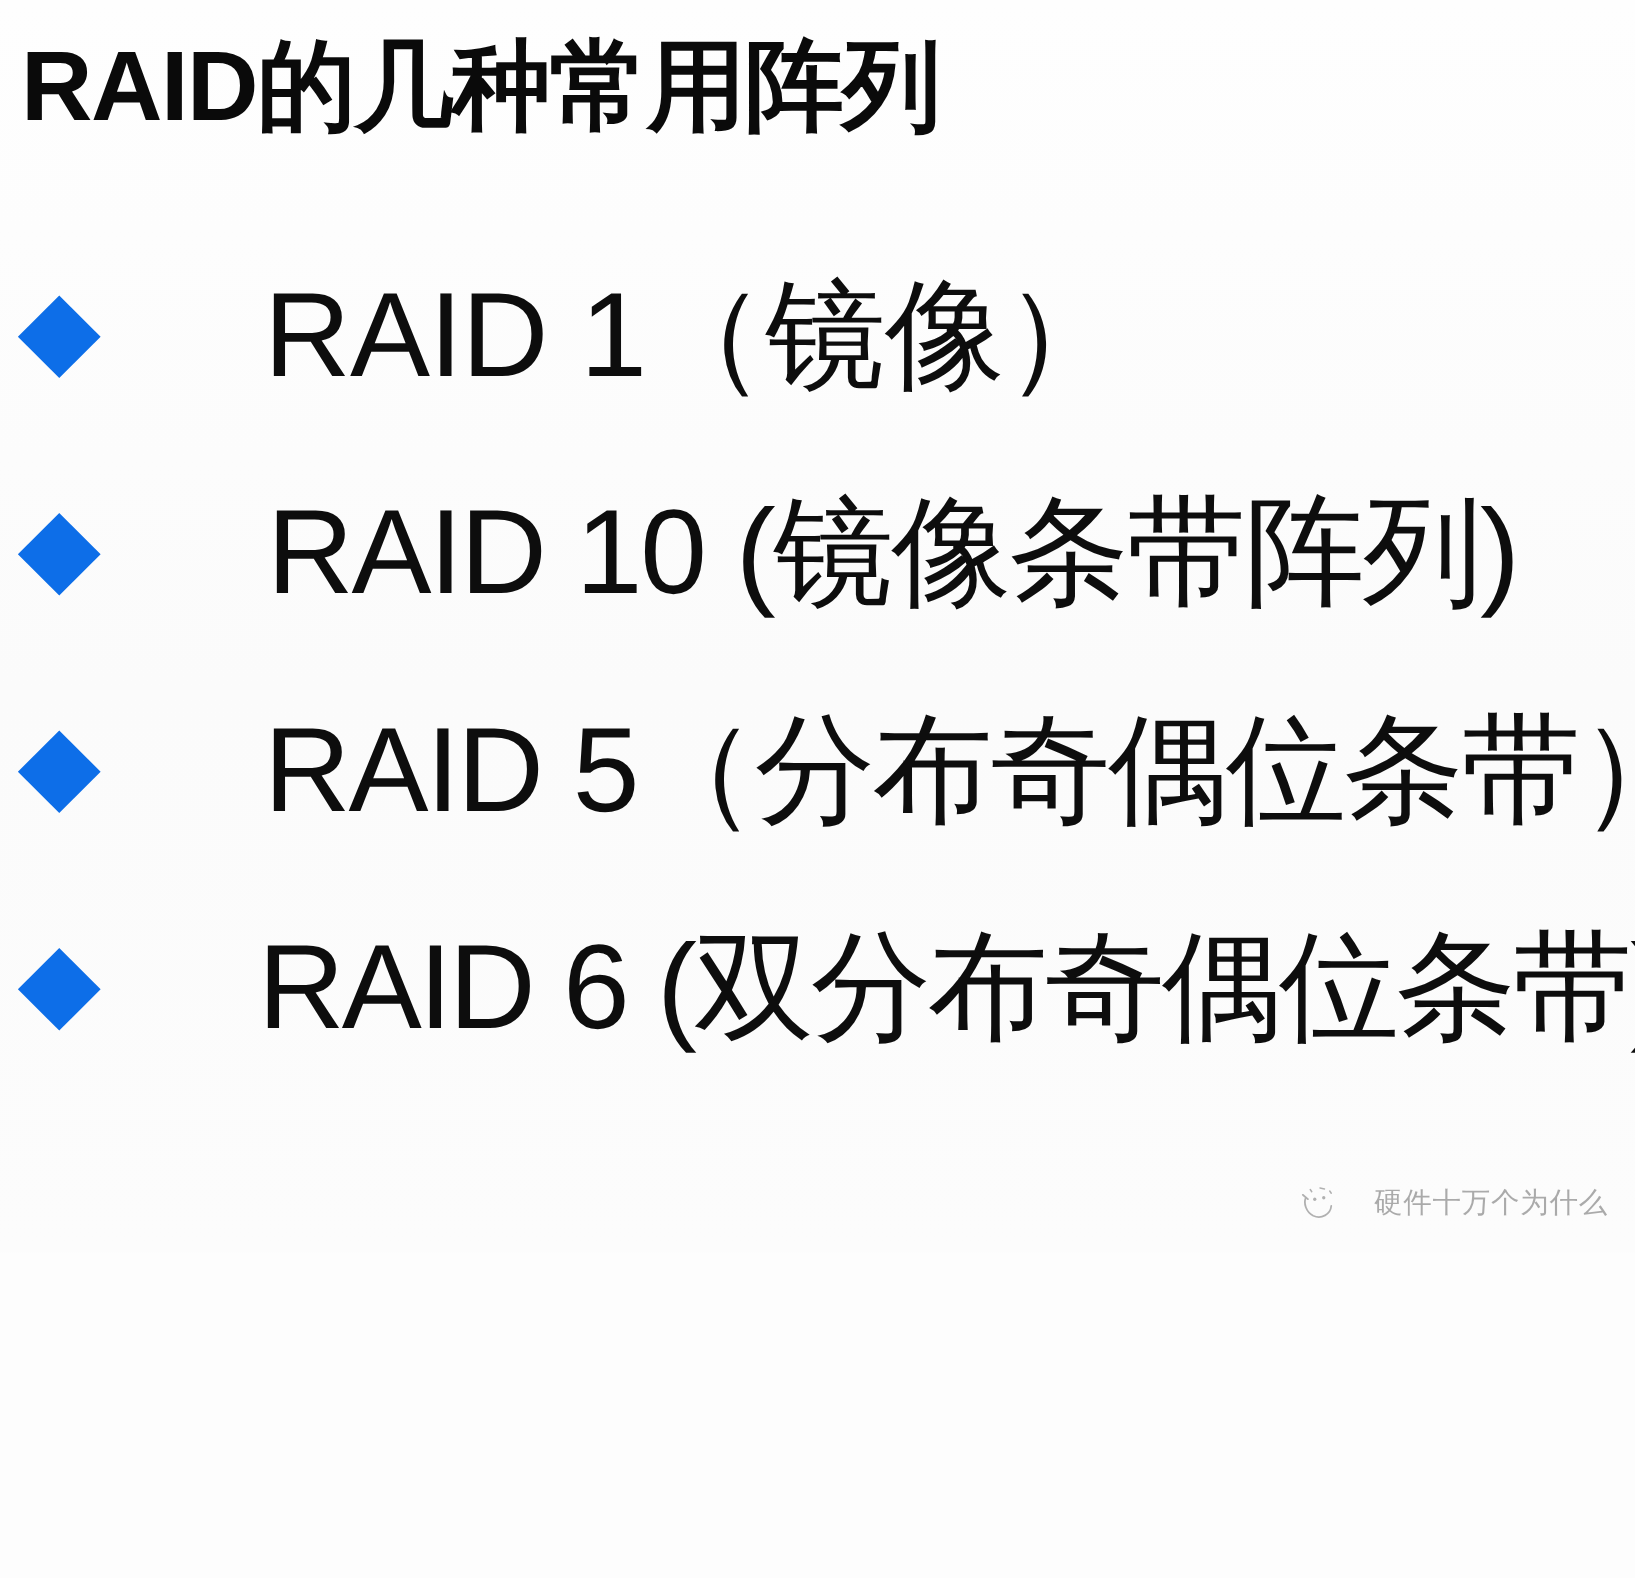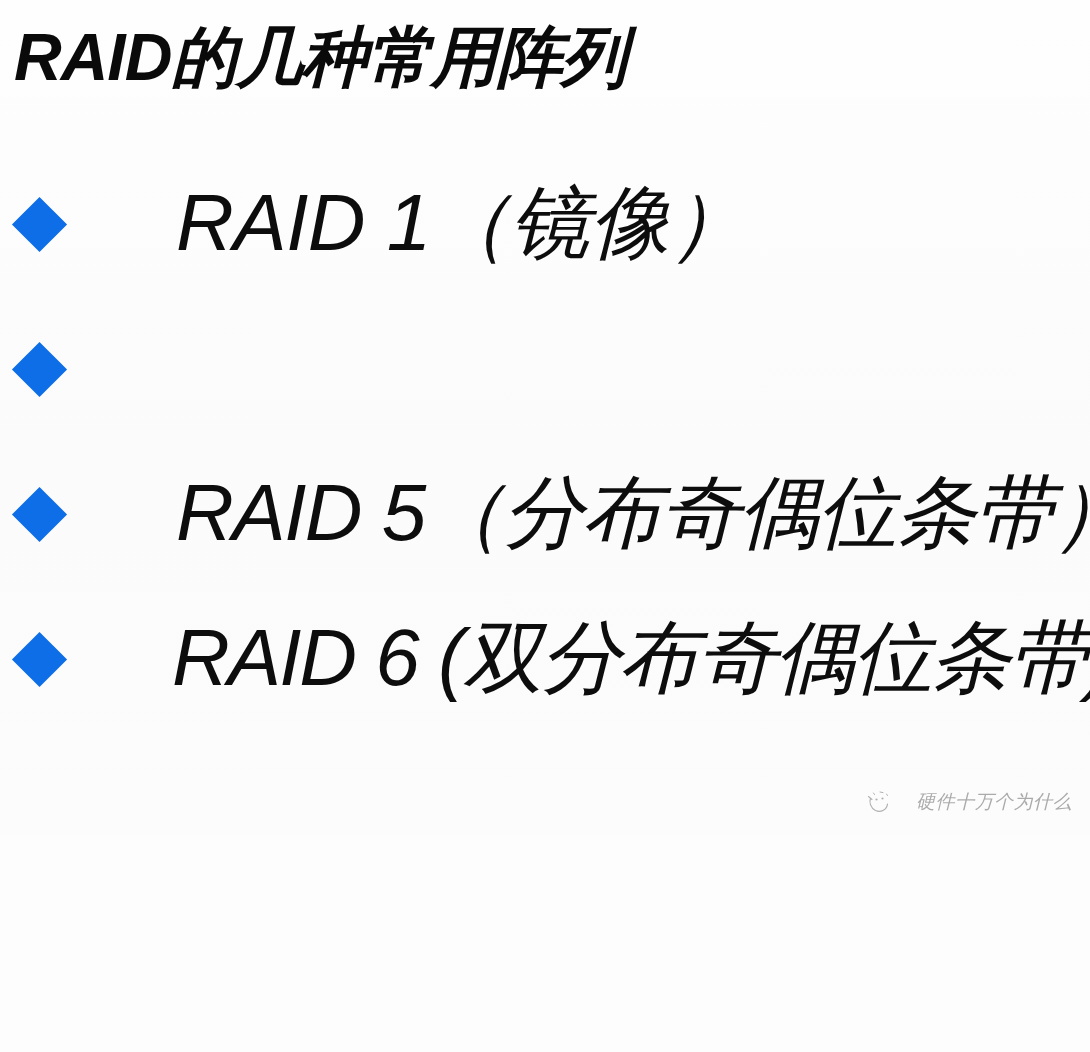--- a/index.html
+++ b/index.html
@@ -14,21 +14,20 @@
     font-family: "Liberation Sans", "DejaVu Sans", sans-serif;
     overflow: hidden;
     position: relative;
   }
 
   .slide {
     position: relative;
     width: 1090px;
     height: 835px;
     background: linear-gradient(180deg, #fefefe 0%, #fbfbfb 55%, #fcfcfc 100%);
-    font-style: italic;
   }
 
   
   .slide-title {
     position: absolute;
     left: 14px;
     top: 22px;
     font-size: 66px;
     line-height: 1.08;
     font-weight: 700;
@@ -122,20 +121,21 @@
 
 
     <li class="bullet-item row-2">
       <span class="bullet-marker"></span>
       <span class="bullet-text">RAID 1（镜像）</span>
     </li>
 
 
     <li class="bullet-item row-4">
       <span class="bullet-marker"></span>
+      <span class="bullet-text">RAID 10 (镜像条带阵列)</span>
     </li>
 
     <li class="bullet-item row-5">
       <span class="bullet-marker"></span>
       <span class="bullet-text">RAID 5（分布奇偶位条带）</span>
     </li>
 
     <li class="bullet-item row-6">
       <span class="bullet-marker"></span>
       <span class="bullet-text">RAID 6 (双分布奇偶位条带)</span>

